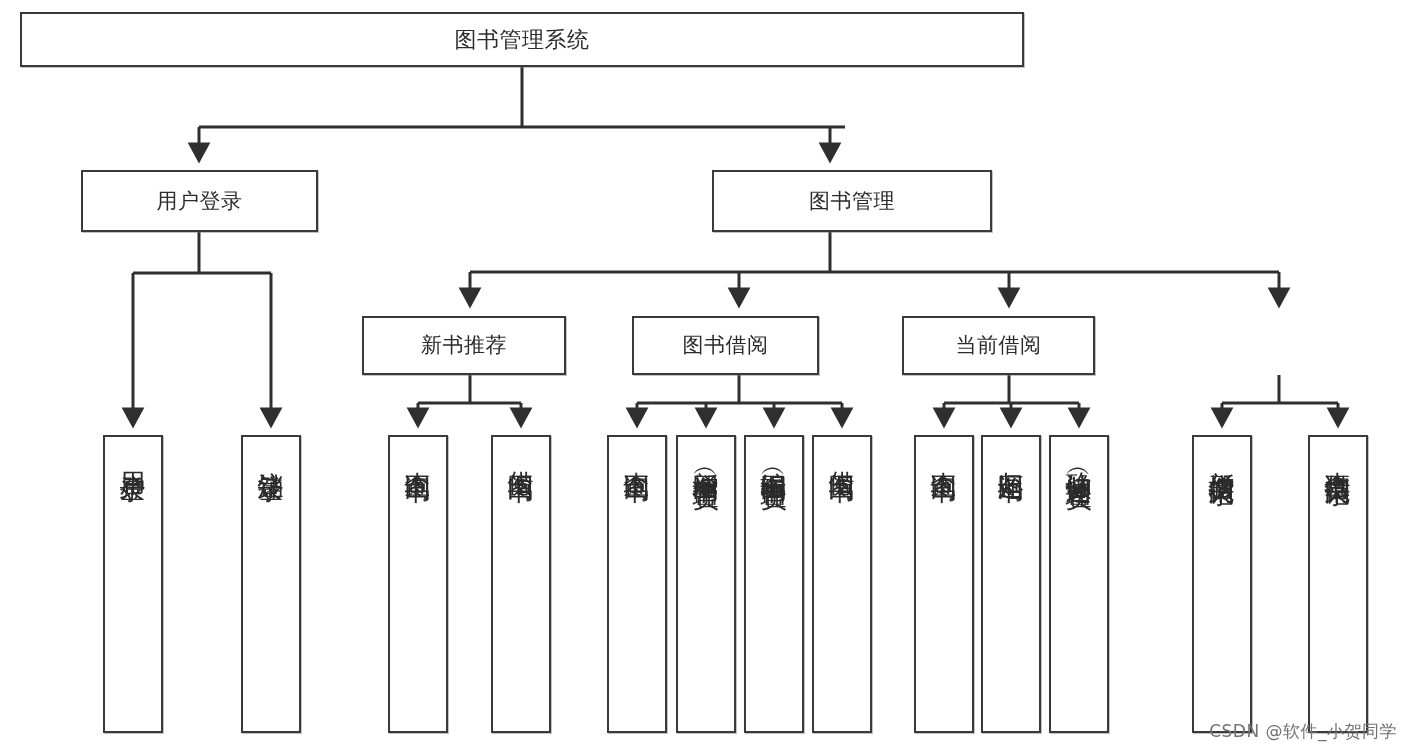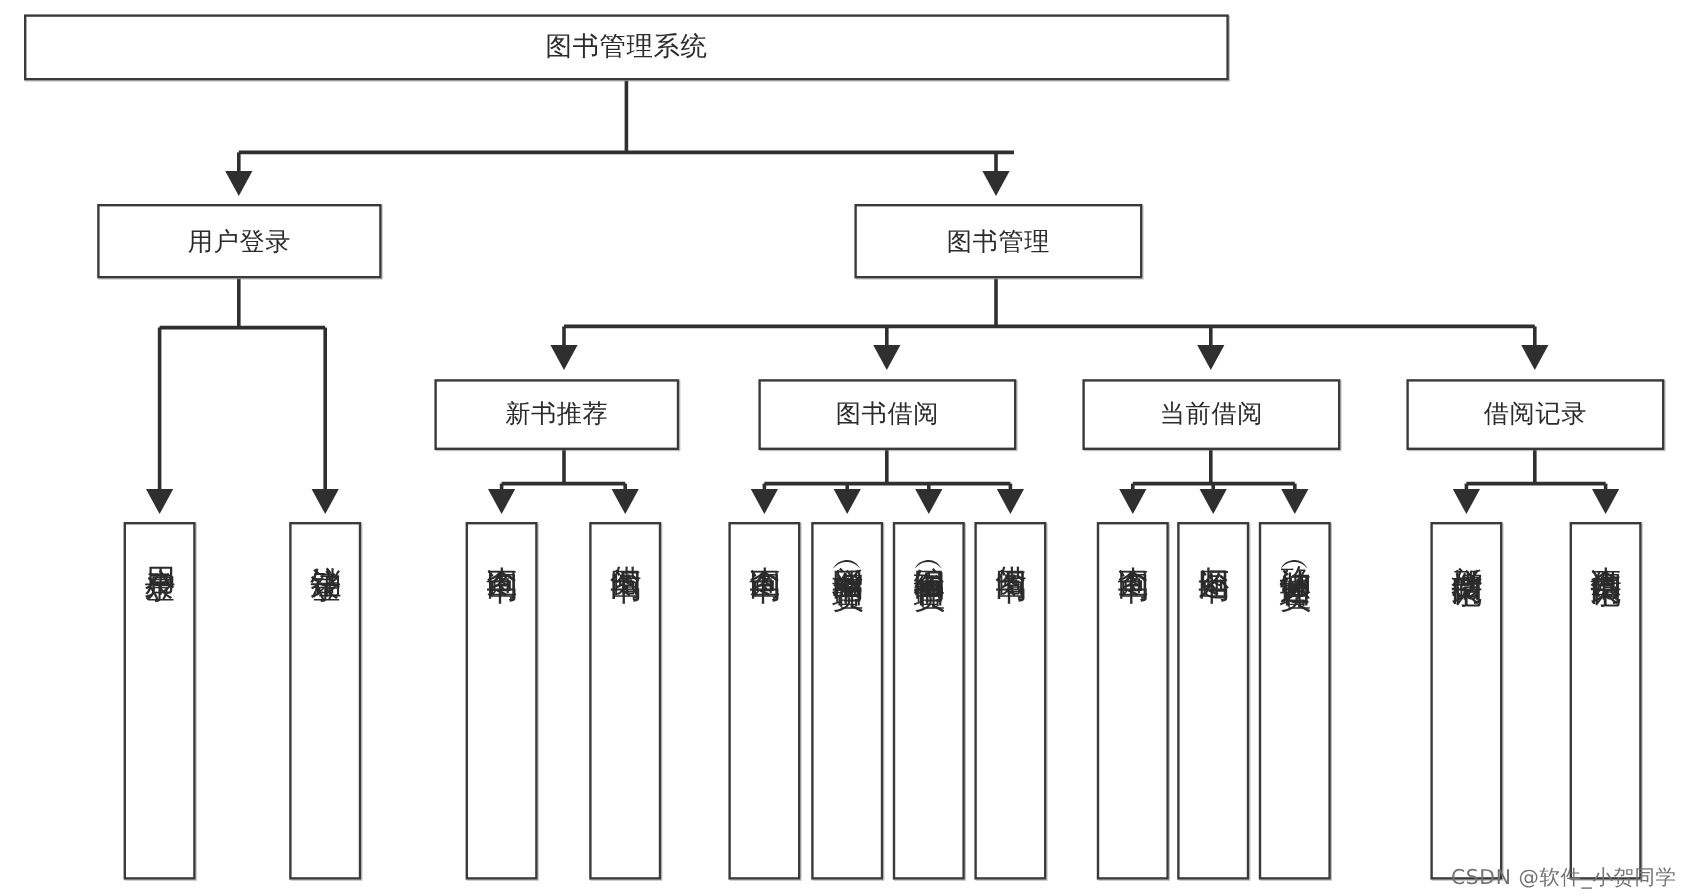--- a/index.html
+++ b/index.html
@@ -131,35 +131,32 @@
     </g>
   </svg>
 
   <div class="node horiz" id="node-root" style="left:20px; top:12px; width:1004px; height:55px;">
     <span class="node-label">图书管理系统</span>
   </div>
 
   <div class="node horiz" style="left:81px; top:170px; width:237px; height:62px;">
     <span class="node-label">用户登录</span>
   </div>
-  <div class="node horiz" style="left:712px; top:170px; width:240px; height:62px;">
+  <div class="node horiz" style="left:712px; top:170px; width:280px; height:62px;">
     <span class="node-label">图书管理</span>
   </div>
 
   <div class="node horiz" style="left:362px; top:316px; width:204px; height:59px;">
     <span class="node-label">新书推荐</span>
   </div>
-  <div class="node horiz" style="left:632px; top:316px; width:215px; height:59px;">
+  <div class="node horiz" style="left:632px; top:316px; width:187px; height:59px;">
     <span class="node-label">图书借阅</span>
   </div>
-  <div class="node horiz" style="left:902px; top:316px; width:215px; height:59px;">
+  <div class="node horiz" style="left:902px; top:316px; width:193px; height:59px;">
     <span class="node-label">当前借阅</span>
-  </div>
-  <div class="node horiz" style="left:1172px; top:316px; width:215px; height:59px;">
-    <span class="node-label">借阅记录</span>
   </div>
 
   <div class="node vert" style="left:103px; top:435px; width:60px; height:298px;">
     <span class="node-label">用户登录</span>
   </div>
   <div class="node vert" style="left:241px; top:435px; width:60px; height:298px;">
     <span class="node-label">注销登录</span>
   </div>
 
   <div class="node vert" style="left:388px; top:435px; width:60px; height:298px;">

